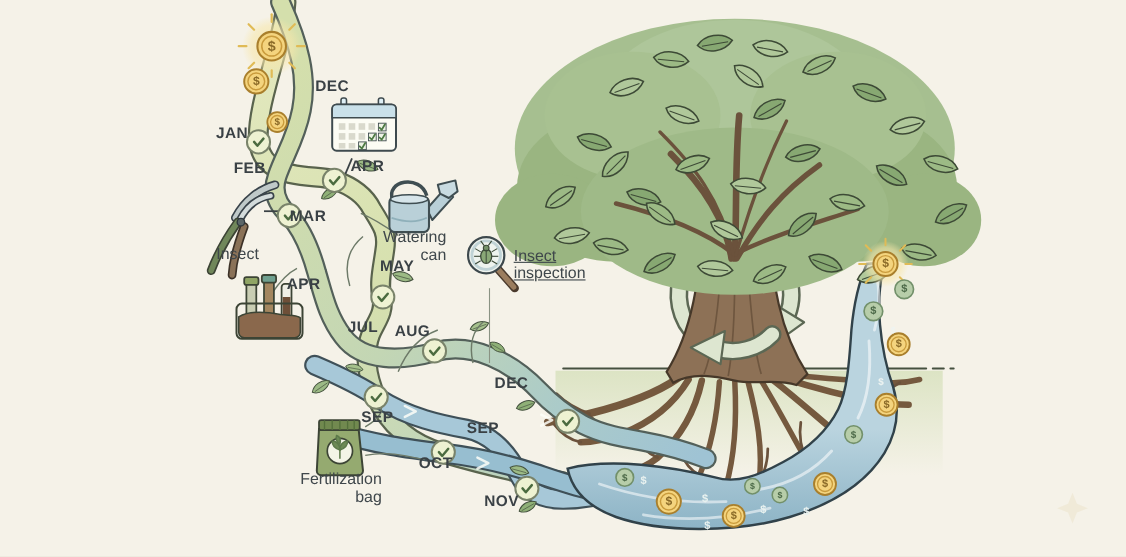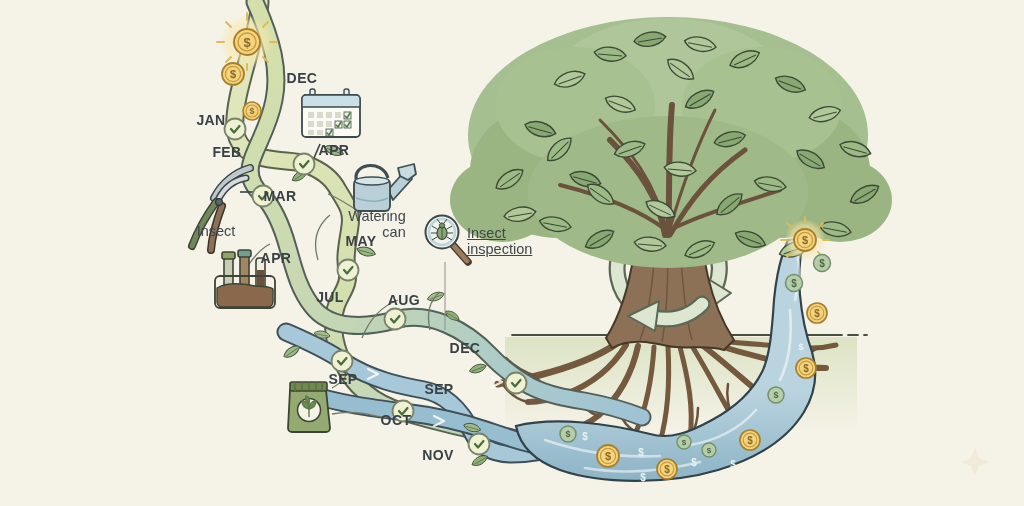--- a/index.html
+++ b/index.html
@@ -482,31 +482,35 @@
 </svg>
 
 <div class="label month" style="left:302px;top:78px">DEC</div>
 <div class="label month" style="left:211px;top:120px">JAN</div>
 <div class="label month" style="left:227px;top:152px">FEB</div>
 <div class="label month" style="left:280px;top:196px">MAR</div>
 <div class="label month" style="left:334px;top:150px">APR</div>
 <div class="label month" style="left:276px;top:258px">APR</div>
 <div class="label month" style="left:361px;top:241px">MAY</div>
 <div class="label month" style="left:330px;top:297px">JUL</div>
-<div class="label month" style="left:404px;top:300px">AUG</div>
+<div class="label month" style="left:375px;top:300px">AUG</div>
 <div class="label month" style="left:343px;top:379px">SEP</div>
 <div class="label month" style="left:465px;top:348px">DEC</div>
 <div class="label month" style="left:439px;top:389px">SEP</div>
 <div class="label month" style="left:396px;top:420px">OCT</div>
-<div class="label month" style="left:438px;top:455px">NOV</div>
+<div class="label month" style="left:456px;top:455px">NOV</div>
 
 <div class="label tool" style="left:216px;top:231px">
   <span>Insect</span>
 </div>
 <div class="label tool" style="left:377px;top:224px">
   <span>Watering</span>
   <span>can</span>
 </div>
 <div class="label tool leftalign" style="left:467px;top:241px">
   <span>Insect</span>
   <span>inspection</span>
 </div>
+<div class="label tool" style="left:310px;top:444px">
+  <span>Fertilization</span>
+  <span>bag</span>
 </div>
+</div>
 
 </body></html>

